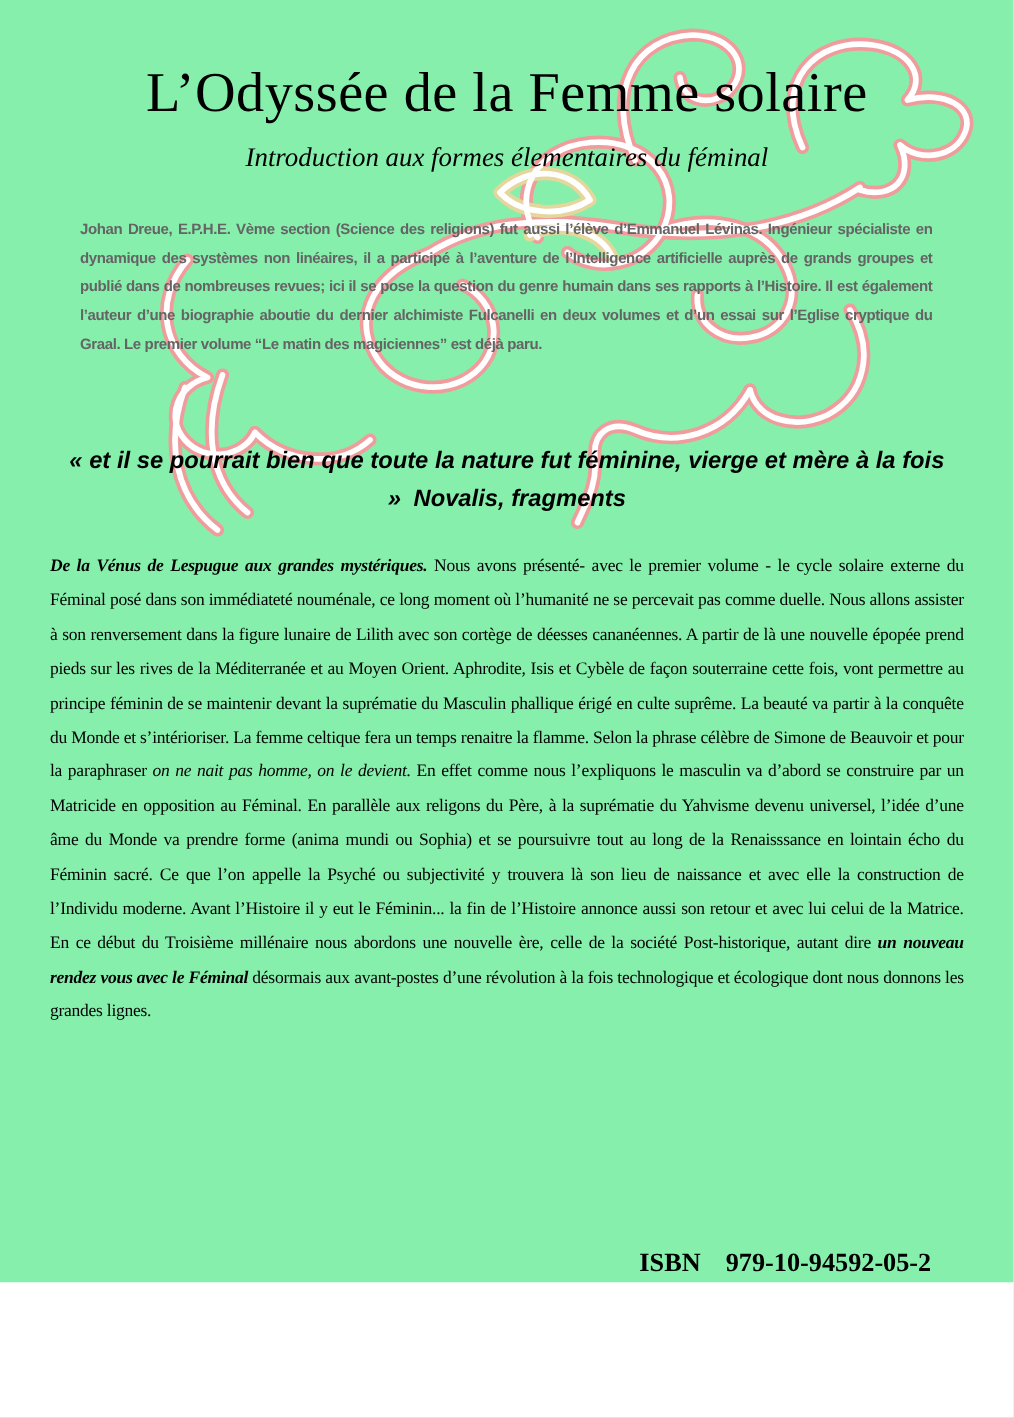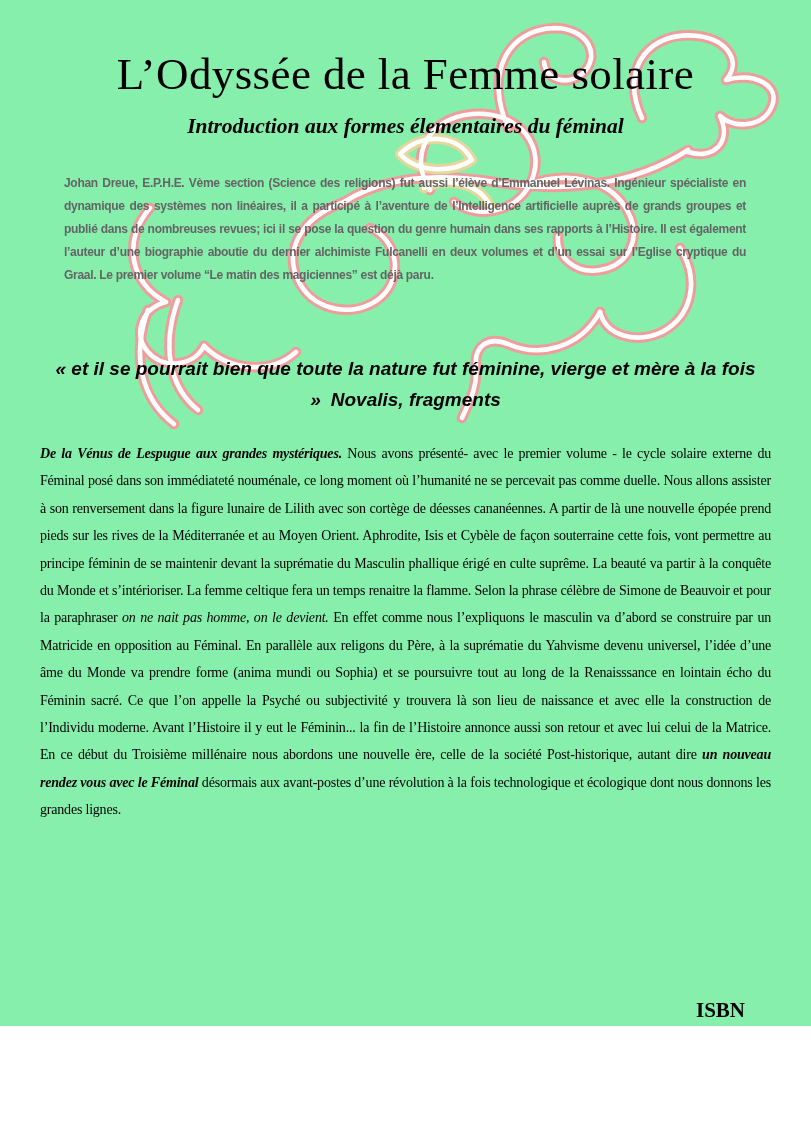--- a/index.html
+++ b/index.html
@@ -21,21 +21,21 @@
 
   .title {
     top:48px; left:0; width:100%;
     text-align:center;
     font-size:45px; font-weight:400; margin:0;
     letter-spacing:0.4px;
   }
   .subtitle {
     top:114px; left:0; width:100%;
     text-align:center;
-    font-size:21.5px; font-weight:bold; font-style:italic;
+    font-size:21.5px; font-weight:normal; font-style:italic;
   }
   .bio {
     top:160px; left:64px; width:682px;
     font-family:"Liberation Sans","DejaVu Sans",sans-serif;
     font-weight:bold;
     font-size:12px; line-height:23px; letter-spacing:-0.3px;
     color:#646464;
     text-align:justify;
   }
   .quote {
@@ -133,17 +133,18 @@
 
   <p class="txt bio">Johan Dreue, E.P.H.E. Vème section (Science des religions) fut aussi l’élève d’Emmanuel Lévinas. Ingénieur spécialiste en dynamique des systèmes non linéaires, il a participé à l’aventure de l’Intelligence artificielle auprès de grands groupes et publié dans de nombreuses revues; ici il se pose la question du genre humain dans ses rapports à l’Histoire. Il est également l’auteur d’une biographie aboutie du dernier alchimiste Fulcanelli en deux volumes et d’un essai sur l’Eglise cryptique du Graal. Le premier volume “Le matin des magiciennes” est déjà paru.</p>
 
   <div class="txt quote"><span>« et il se pourrait bien que toute la nature fut féminine, vierge et mère à la fois »</span><span class="attr">Novalis, fragments</span></div>
 
   <p class="txt body-text"><span class="lead-in">De la Vénus de Lespugue aux grandes mystériques.</span><span> Nous avons présenté- avec le premier volume - le cycle solaire externe du Féminal posé dans son immédiateté nouménale, ce long moment où l’humanité ne se percevait pas comme duelle. Nous allons assister à son renversement dans la figure lunaire de Lilith avec son cortège de déesses cananéennes. A partir de là une nouvelle épopée prend pieds sur les rives de la Méditerranée et au Moyen Orient. Aphrodite, Isis et Cybèle de façon souterraine cette fois, vont permettre au principe féminin de se maintenir devant la suprématie du Masculin phallique érigé en culte suprême. La beauté va partir à la conquête du Monde et s’intérioriser. La femme celtique fera un temps renaitre la flamme. Selon la phrase célèbre de Simone de Beauvoir et pour la paraphraser </span><span class="em">on ne nait pas homme, on le devient.</span><span> En effet comme nous l’expliquons le masculin va d’abord se construire par un Matricide en opposition au Féminal. En parallèle aux religons du Père, à la suprématie du Yahvisme devenu universel, l’idée d’une âme du Monde va prendre forme (anima mundi ou Sophia) et se poursuivre tout au long de la Renaisssance en lointain écho du Féminin sacré. Ce que l’on appelle la Psyché ou subjectivité y trouvera là son lieu de naissance et avec elle la construction de l’Individu moderne. Avant l’Histoire il y eut le Féminin... la fin de l’Histoire annonce aussi son retour et avec lui celui de la Matrice. En ce début du Troisième millénaire nous abordons une nouvelle ère, celle de la société Post-historique, autant dire </span><span class="bold-em">un nouveau rendez vous avec le Féminal</span><span> désormais aux avant-postes d’une révolution à la fois technologique et écologique dont nous donnons les grandes lignes.</span></p>
 
   <div class="txt footer">
     <div class="isbn-line">
       <span>ISBN</span>
+      <span>979-10-94592-05-2</span>
     </div>
     <div class="price">25 €</div>
   </div>
 
 </div>
 
 </body></html>

